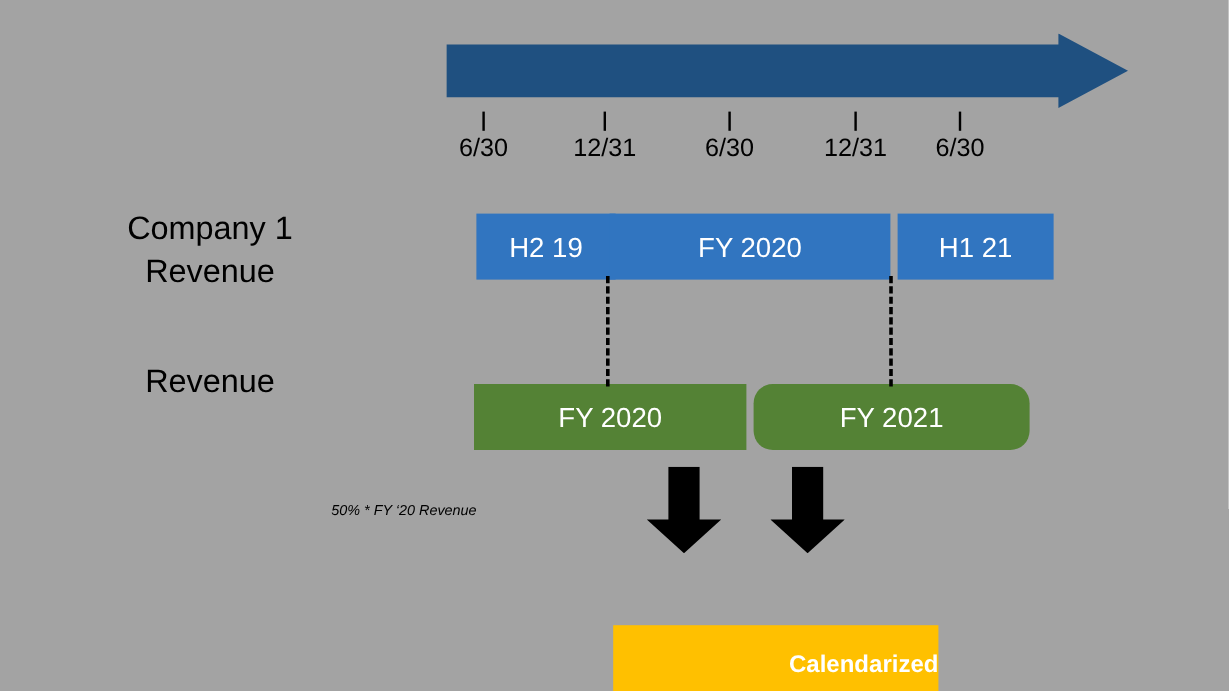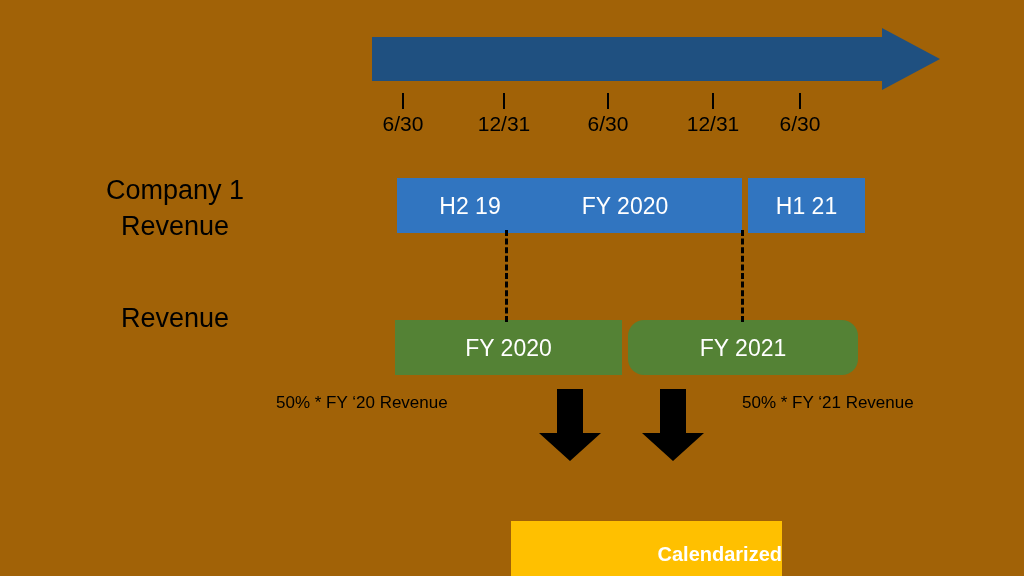--- a/index.html
+++ b/index.html
@@ -4,21 +4,21 @@
 <style>
   html, body {
     margin: 0;
     padding: 0;
     background: #ffffff;
   }
   #canvas {
     position: relative;
     width: 1024px;
     height: 576px;
-    background: #a16207;
+    background: #a3a3a3;
     overflow: hidden;
     font-family: "Liberation Sans", sans-serif;
     color: #000000;
   }
 
   
   .timeline-arrow {
     position: absolute;
     left: 372px;
     top: 28px;
@@ -83,23 +83,24 @@
   .down-arrow {
     position: absolute;
     top: 389px;
     width: 62px;
     height: 72px;
   }
 
   
   .formula {
     position: absolute;
-    top: 388px;
-    font-size: 17px;
+    top: 410px;
+    font-size: 12px;
     line-height: 30px;
+    font-style: italic;
     white-space: nowrap;
     color: #000000;
   }
   #formula-left  { left: 276px; width: 256px; text-align: left; }
   #formula-right { left: 742px; width: 260px; text-align: left; }
 
   
   #result-box {
     position: absolute;
     left: 511px;
@@ -147,41 +148,40 @@
 
   <div class="row-label" id="label-company1">
     <div>Company 1</div>
     <div>Revenue</div>
   </div>
 
   <div class="row-label" id="label-company2">
     <div>Revenue</div>
   </div>
 
-  <div class="bar bar-blue" style="left:397px; width:116px;padding-left:15px;">H2 19</div>
+  <div class="bar bar-blue" style="left:397px; width:116px;">H2 19</div>
   <div class="bar bar-blue" style="left:508px; width:234px;">FY 2020</div>
-  <div class="bar bar-blue" style="left:748px; width:117px;">H1 21</div>
+  <div class="bar bar-blue" style="left:748px; width:130px;">H1 21</div>
 
   <div class="bar bar-green" style="left:395px; width:227px;">FY 2020</div>
   <div class="bar bar-green" style="left:628px; width:230px;border-radius:16px;">FY 2021</div>
 
   <div class="dash-line" style="left:505px;"></div>
   <div class="dash-line" style="left:741px;"></div>
 
   <div class="down-arrow" style="left:539px;">
     <svg width="62" height="72" viewBox="0 0 62 72" xmlns="http://www.w3.org/2000/svg">
       <polygon points="18,0 44,0 44,44 62,44 31,72 0,44 18,44" fill="#000000"></polygon>
     </svg>
   </div>
   <div class="down-arrow" style="left:642px;">
     <svg width="62" height="72" viewBox="0 0 62 72" xmlns="http://www.w3.org/2000/svg">
       <polygon points="18,0 44,0 44,44 62,44 31,72 0,44 18,44" fill="#000000"></polygon>
     </svg>
   </div>
 
   <div class="formula" id="formula-left">50% * FY ‘20 Revenue</div>
-  <div class="formula" id="formula-right">50% * FY ‘21 Revenue</div>
 
   <div id="result-box">
     <div>Calendarized</div>
   </div>
 
 </div>
 
 </body></html>

